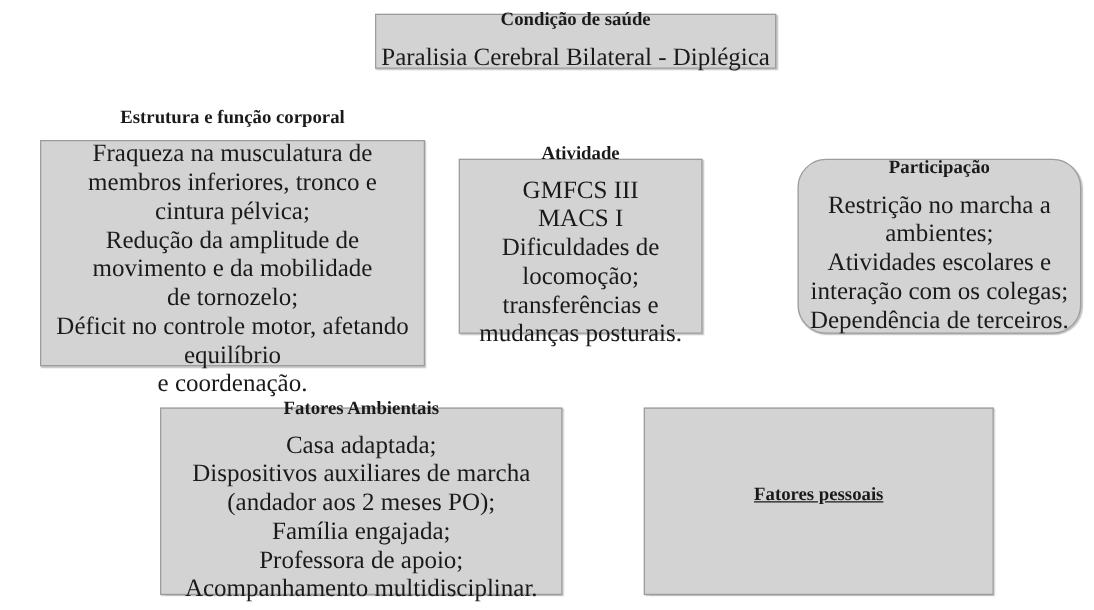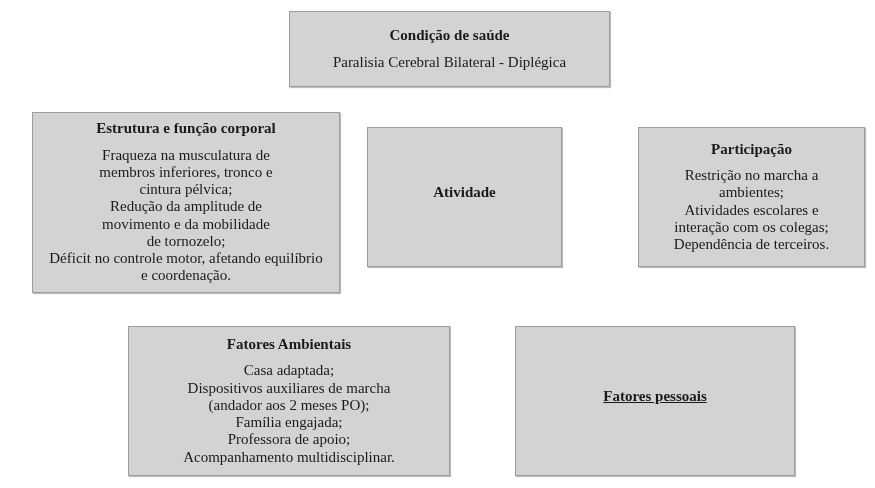--- a/index.html
+++ b/index.html
@@ -30,29 +30,29 @@
     padding: 4px 2px;
   }
   .box-title {
     font-weight: bold;
     font-size: 15px;
     line-height: 1.15;
     margin-bottom: 9px;
     white-space: pre-line;
   }
   .box-body {
-    font-size: 15px;
+    font-size: 20px;
     line-height: 1.15;
     white-space: pre-line;
   }
   
-  .box-health        { left: 289px; top: 11px;  width: 321px; height: 76px;  }
+  .box-health        { left: 300px; top: 11px;  width: 321px; height: 44px;  }
   .box-structure     { left: 32px;  top: 112px; width: 308px; height: 181px; }
   .box-activity      { left: 367px; top: 127px; width: 195px; height: 140px; }
-  .box-participation { left: 638px; top: 127px; width: 227px; height: 140px; }
+  .box-participation { left: 638px; top: 127px; width: 227px; height: 140px; border-radius: 23px; }
   .box-environmental { left: 128px; top: 326px; width: 322px; height: 150px; }
   .box-personal      { left: 515px; top: 326px; width: 280px; height: 150px; text-decoration: underline; }
 </style>
 </head>
 <body>
 
 <div class="canvas">
 
   <div class="box box-health">
     <div class="box-title">Condição de saúde</div>
@@ -66,20 +66,25 @@
 cintura pélvica;
 Redução da amplitude de
 movimento e da mobilidade
 de tornozelo;
 Déficit no controle motor, afetando equilíbrio
 e coordenação.</div>
   </div>
 
   <div class="box box-activity">
     <div class="box-title">Atividade</div>
+    <div class="box-body">GMFCS III
+MACS I
+Dificuldades de locomoção;
+transferências e
+mudanças posturais.</div>
   </div>
 
   <div class="box box-participation">
     <div class="box-title">Participação</div>
     <div class="box-body">Restrição no marcha a
 ambientes;
 Atividades escolares e
 interação com os colegas;
 Dependência de terceiros.</div>
   </div>

